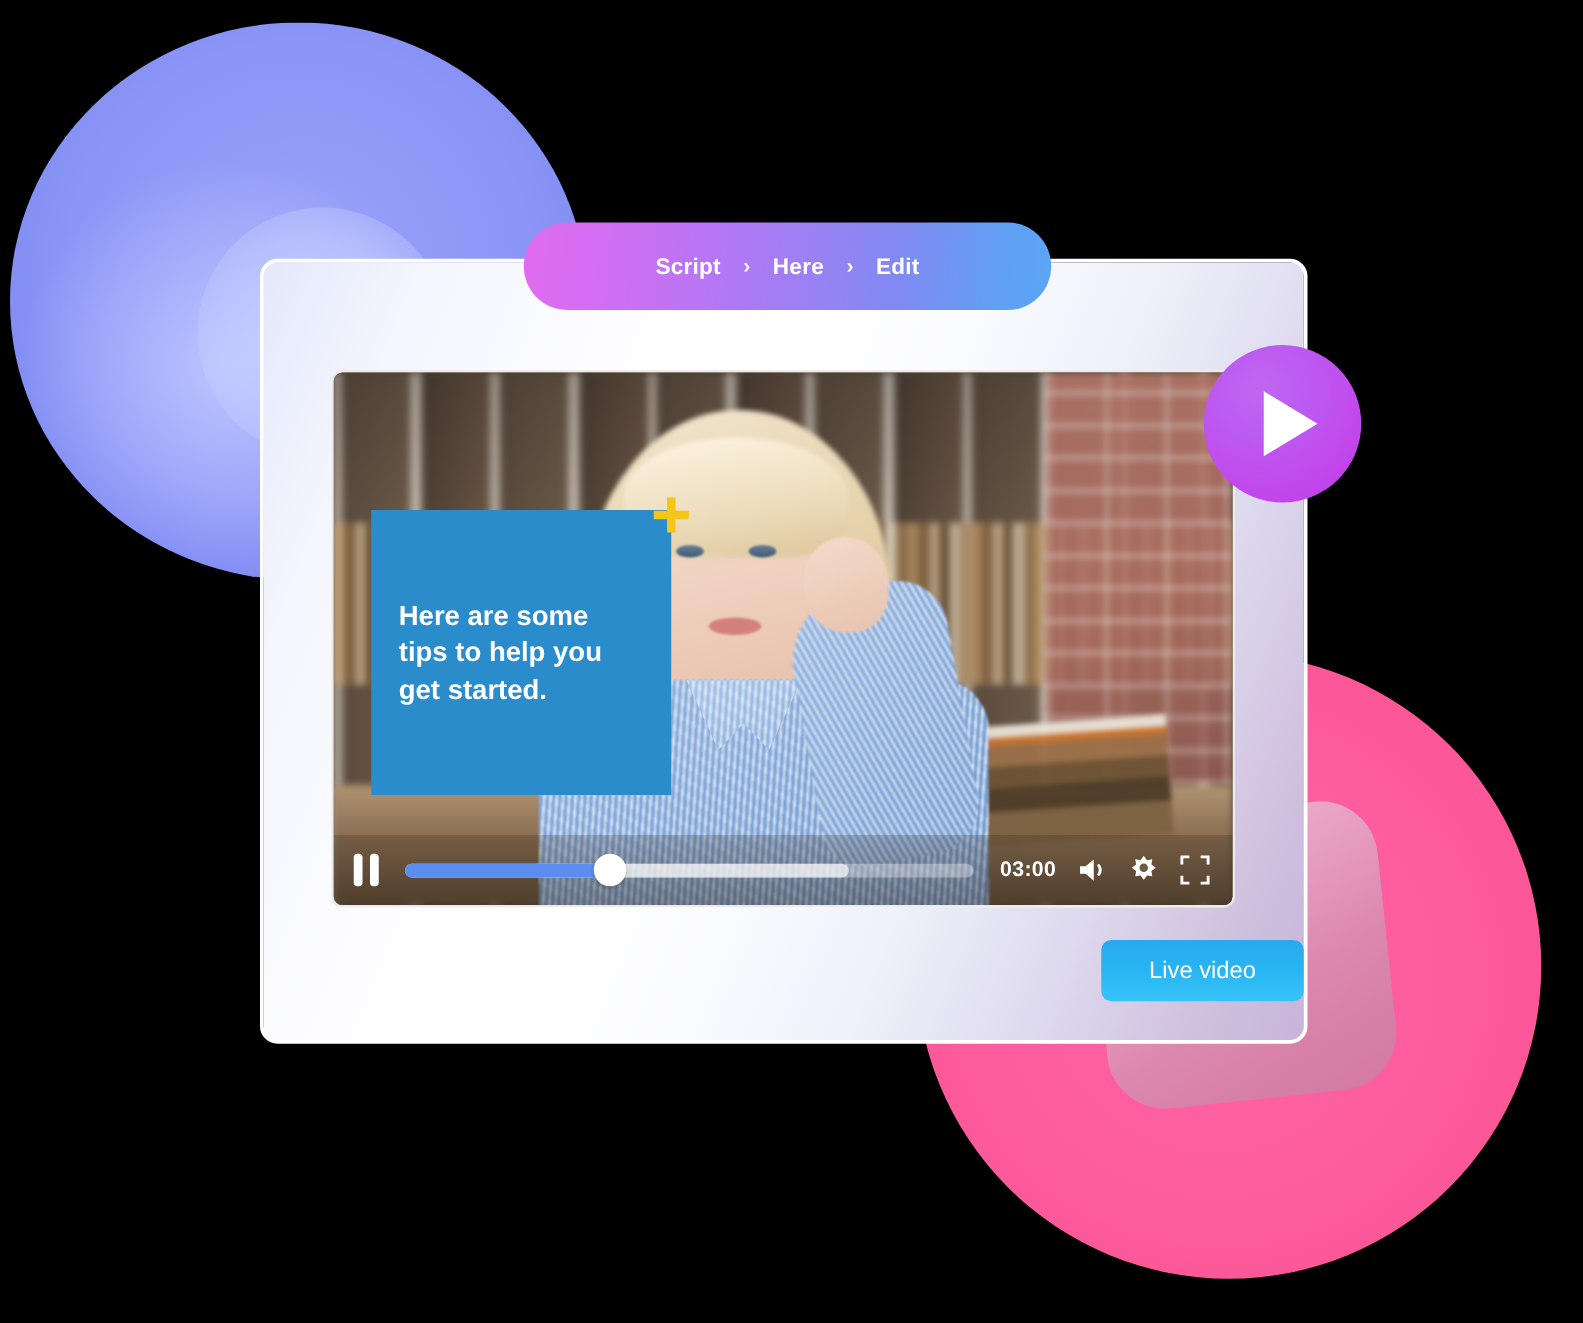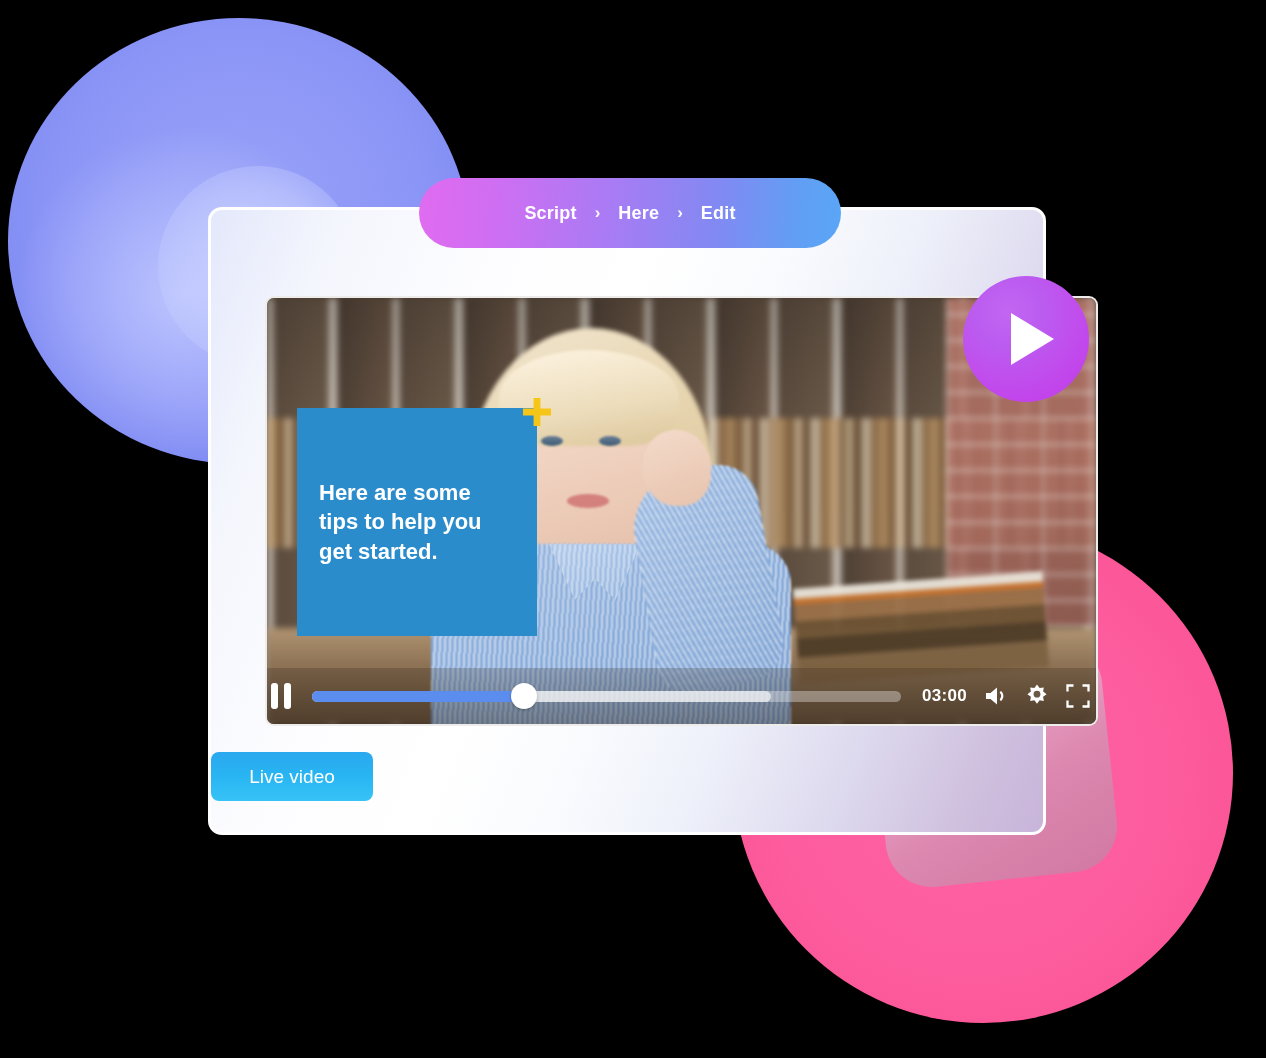--- a/index.html
+++ b/index.html
@@ -68,21 +68,21 @@
     color:#ffffff; font-size:18px; font-weight:bold; letter-spacing:0.2px;
     white-space:nowrap;
   }
   .crumb-sep {
     color:#ffffff; font-size:17px; font-weight:bold; opacity:0.95;
   }
 
   
   #video-frame {
     position:absolute; left:54px; top:86px;
-    width:833px; height:430px;
+    width:723px; height:430px;
     border-radius:9px;
     border:2px solid rgba(255,255,255,0.9);
     overflow:hidden;
     background:#4a3c30;
   }
   
   #photo { position:absolute; inset:0; }
   #shelf-bg {
     position:absolute; inset:0;
     background:
@@ -215,21 +215,21 @@
     color:#ffffff; font-size:22px; font-weight:bold; line-height:1.33;
     white-space:pre-line;
   }
   #plus-icon {
     position:absolute; left:254px; top:98px; width:32px; height:32px;
   }
 
   
   #controls {
     position:absolute; left:0; bottom:0; width:100%; height:56px;
-    display:flex; align-items:center; padding:0 4px; gap:13px;
+    display:flex; align-items:center; padding:0 16px; gap:13px;
     background:linear-gradient(180deg, rgba(40,30,20,0.22) 0%, rgba(40,30,20,0.42) 100%);
   }
   #pause-btn { width:22px; height:26px; display:flex; gap:6px; flex:0 0 auto; }
   #pause-btn span { width:7px; height:26px; background:#fff; border-radius:3px; display:block; }
 
   #progress-track {
     position:relative; flex:1 1 auto; height:11px; border-radius:6px;
     background:rgba(255,255,255,0.34);
     margin:0 6px;
   }
@@ -248,21 +248,21 @@
   }
   #time-label {
     color:#ffffff; font-size:17px; font-weight:bold; flex:0 0 auto;
     letter-spacing:0.3px; margin:0 2px;
   }
   .ctrl-icon { width:28px; height:28px; flex:0 0 auto; display:block; }
 
   
   #mode-row {
     position:absolute; left:0; top:542px; width:100%;
-    display:flex; justify-content:space-between; gap:28px;
+    display:flex; justify-content:flex-end; gap:28px;
   }
   .mode-btn {
     border:none; cursor:pointer; border-radius:8px;
     font-size:19px; font-family:"Liberation Sans", sans-serif;
     padding:0 28px; height:49px; min-width:162px;
   }
   #mode-live {
     background:linear-gradient(180deg,#2aa8ef 0%, #28b5f2 50%, #38c3f7 100%);
     color:#ffffff;
   }

